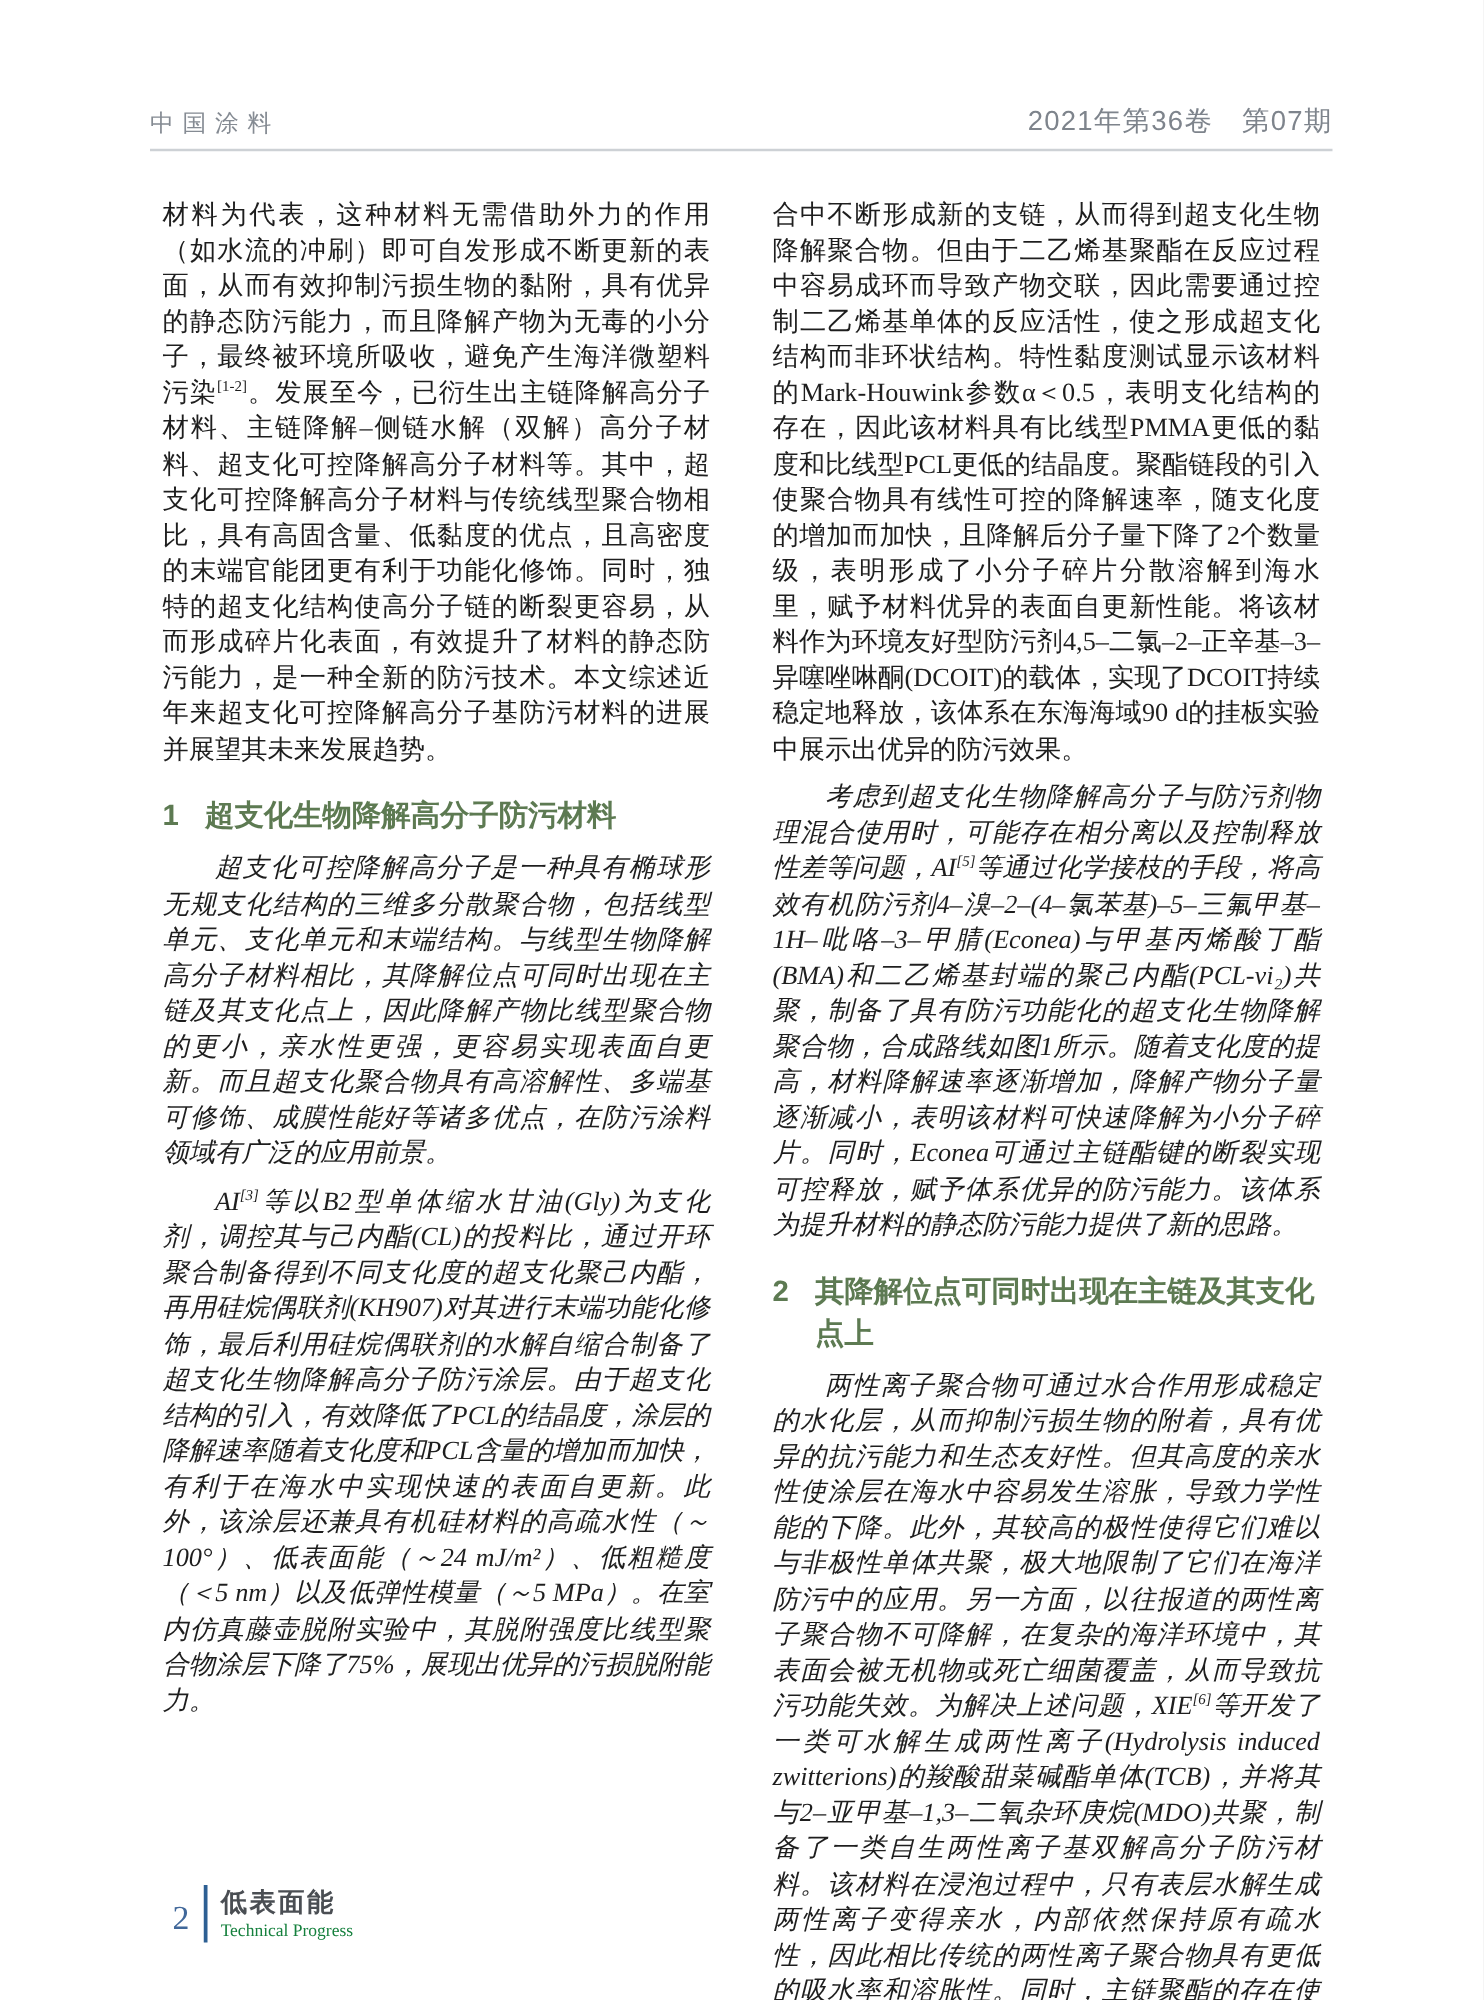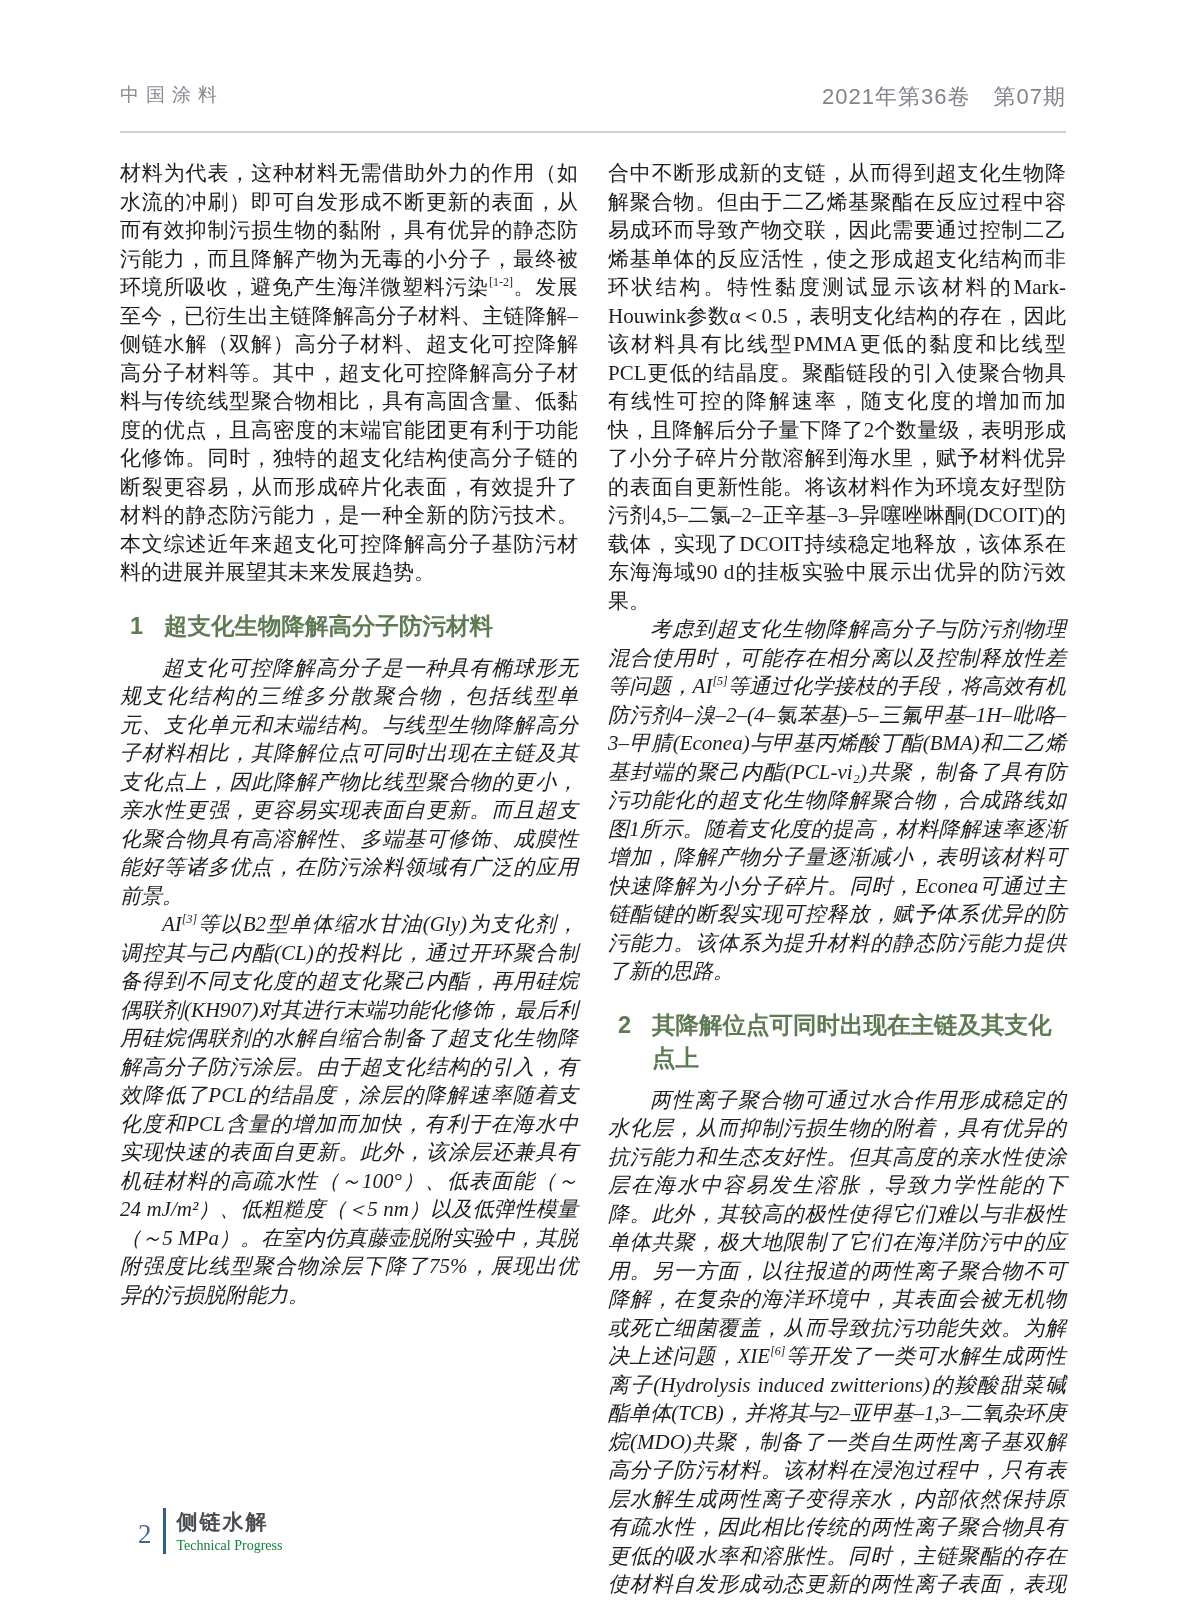--- a/index.html
+++ b/index.html
@@ -5,34 +5,34 @@
   html,body { margin:0; padding:0; background:#e8e8e8; }
   .page {
     position:relative; width:1187px; height:1600px; margin:0 auto;
     background:#ffffff; overflow:hidden;
     font-family:"Liberation Serif","DejaVu Serif",serif;
   }
   .content { position:absolute; left:120px; top:0; width:946px; }
 
   
   .page-header {
-    display:flex; justify-content:space-between; align-items:flex-start;
-    padding-top:82px; padding-bottom:19px; border-bottom:2px solid #cdd1d5;
+    display:flex; justify-content:space-between; align-items:flex-end;
+    padding-top:82px; padding-bottom:7px; border-bottom:2px solid #cdd1d5;
     font-family:"Liberation Sans","DejaVu Sans",sans-serif;
   }
   .journal-name { font-size:19px; color:#858b93; letter-spacing:7px; }
   .issue-info   { font-size:22px; color:#7e848c; letter-spacing:1px; }
 
   
   .body-columns { display:flex; gap:30px; margin-top:26px; }
   .col {
     width:458px; font-size:21px; line-height:28.5px; text-align:justify;
     color:#1e1e1e;
   }
-  .col p { margin:0; }
+  .col p { margin:10px; }
   .col p.indent { text-indent:2em;font-style:italic; }
   .col sup { font-size:12px; vertical-align:super; line-height:0; }
 
   .section-heading {
     display:flex; align-items:flex-start;
     font-family:"Liberation Sans","DejaVu Sans",sans-serif;
     font-weight:bold; font-size:23.5px; line-height:33px; color:#5d7a52;
     margin:23px 0 11px 0; text-align:left;
   }
   .section-heading .num { flex:0 0 44px; padding-left:10px; box-sizing:border-box; }
@@ -87,17 +87,17 @@
           </div>
           <p class="indent">两性离子聚合物可通过水合作用形成稳定的水化层，从而抑制污损生物的附着，具有优异的抗污能力和生态友好性。但其高度的亲水性使涂层在海水中容易发生溶胀，导致力学性能的下降。此外，其较高的极性使得它们难以与非极性单体共聚，极大地限制了它们在海洋防污中的应用。另一方面，以往报道的两性离子聚合物不可降解，在复杂的海洋环境中，其表面会被无机物或死亡细菌覆盖，从而导致抗污功能失效。为解决上述问题，XIE<sup>[6]</sup>等开发了一类可水解生成两性离子(Hydrolysis induced zwitterions)的羧酸甜菜碱酯单体(TCB)，并将其与2–亚甲基–1,3–二氧杂环庚烷(MDO)共聚，制备了一类自生两性离子基双解高分子防污材料。该材料在浸泡过程中，只有表层水解生成两性离子变得亲水，内部依然保持原有疏水性，因此相比传统的两性离子聚合物具有更低的吸水率和溶胀性。同时，主链聚酯的存在使材料自发形成动态更新的两性离子表面，表现出对非特异性蛋白以</p>
         </div>
     </div>
   </div>
 
   <div class="page-footer">
     <div class="page-num">2</div>
     <div class="footer-bar"></div>
     <div>
-      <div class="footer-cn">侧链水解</div>
+      <div class="footer-cn">低表面能</div>
       <div class="footer-en">Technical Progress</div>
     </div>
   </div>
 </div>
 
 </body></html>

